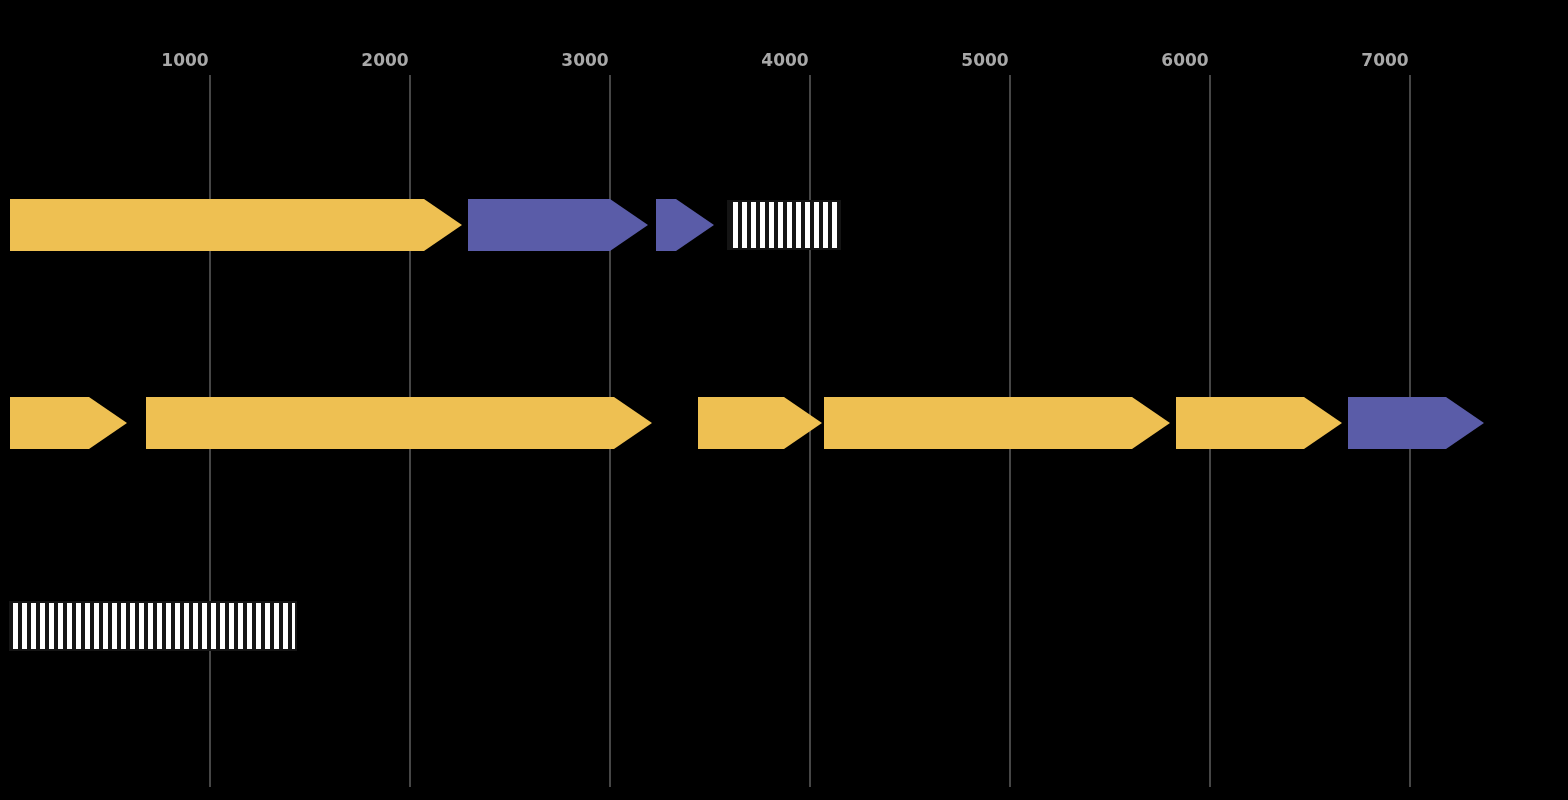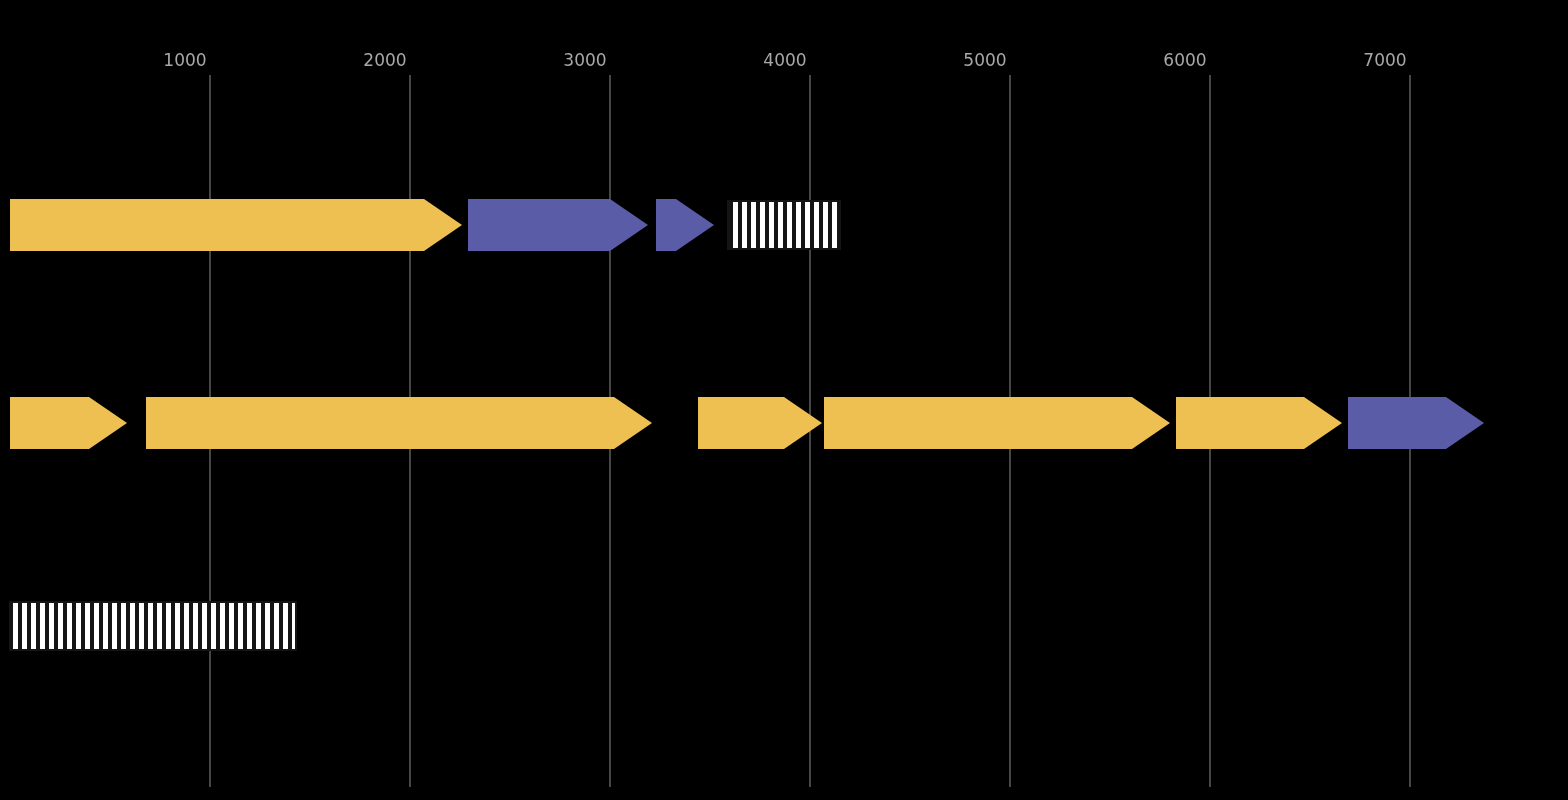--- a/index.html
+++ b/index.html
@@ -7,20 +7,21 @@
     padding: 0;
     background: #000000;
   }
   .stage {
     position: relative;
     width: 1568px;
     height: 800px;
     background: #000000;
     overflow: hidden;
     font-family: "DejaVu Sans", sans-serif;
+    font-weight: bold;
   }
   svg text {
     font-family: "DejaVu Sans", sans-serif;
   }
 </style>
 </head>
 <body>
 
 <div class="stage">
   <svg id="chart-svg" width="1568" height="800" viewBox="0 0 1568 800">

